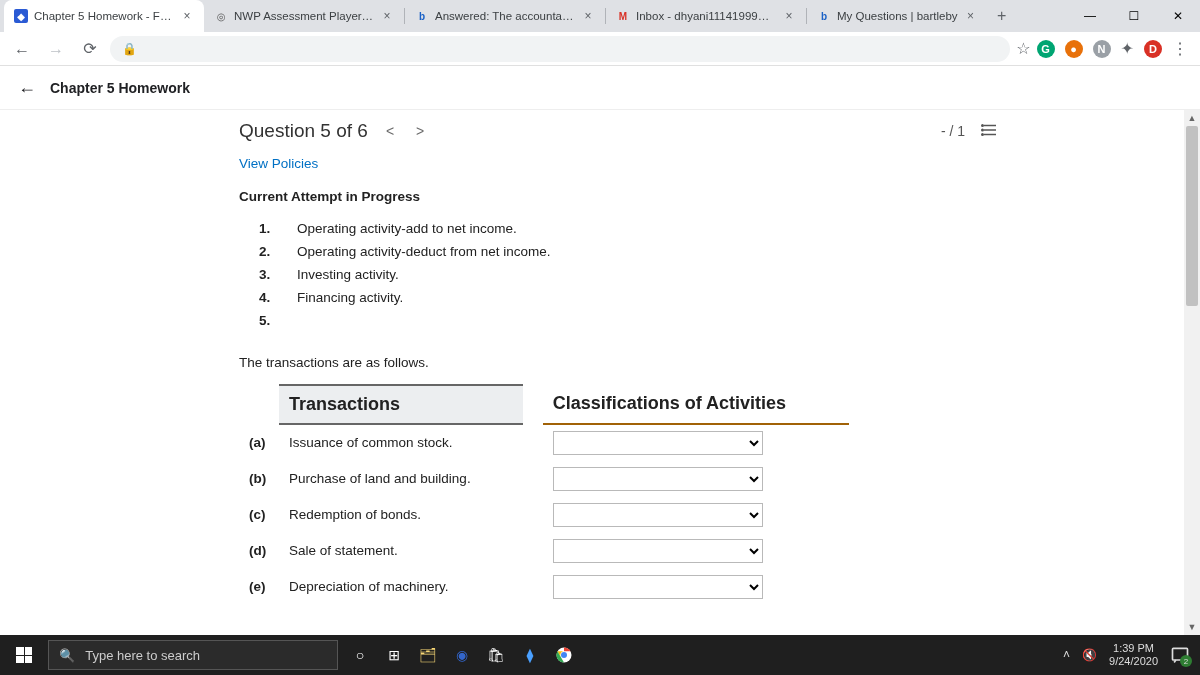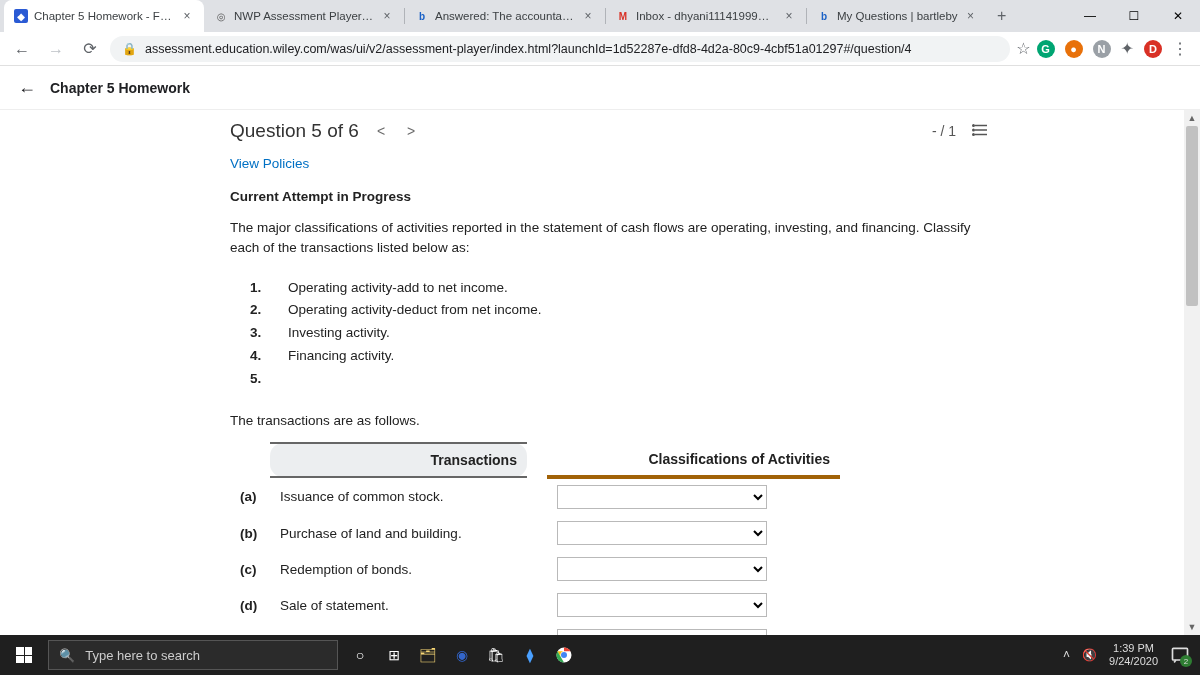--- a/index.html
+++ b/index.html
@@ -27,21 +27,21 @@
   .ext-icons { display: flex; align-items: center; gap: 10px; padding-right: 4px; }
   .ext { width: 18px; height: 18px; border-radius: 50%; display: flex; align-items: center; justify-content: center; font-size: 11px; font-weight: bold; color: #fff; }
 
   
   .app-bar { height: 44px; background: #fff; display: flex; align-items: center; padding: 0 18px; gap: 14px; font-size: 14px; color: #202124; border-bottom: 1px solid #eee; }
   .app-bar .back { font-size: 18px; color: #202124; }
   .app-bar .name { font-weight: 600; }
 
   
   .page-wrap { position: absolute; top: 110px; bottom: 40px; left: 0; right: 0; display: flex; }
-  .page { flex: 1; padding: 10px 0 0 0; overflow: hidden; }
+  .page { flex: 1; padding: 10px 0 0 9px; overflow: hidden; }
   .scroll-track { width: 16px; background: #f1f1f1; position: relative; }
   .scroll-thumb { position: absolute; left: 2px; right: 2px; top: 16px; height: 180px; background: #c1c1c1; border-radius: 2px; }
   .scroll-arrow { position: absolute; left: 0; right: 0; height: 16px; display: flex; align-items: center; justify-content: center; font-size: 9px; color: #666; }
   .scroll-arrow.up { top: 0; }
   .scroll-arrow.down { bottom: 0; }
 
   .content { width: 760px; margin-left: 230px; font-size: 13.5px; color: #222; }
   .q-head { display: flex; align-items: center; gap: 14px; margin-bottom: 14px; }
   .q-title { font-size: 19px; color: #333; font-weight: 400; }
   .q-nav { font-size: 14px; color: #6b6b6b; padding: 0 4px; }
@@ -52,24 +52,24 @@
   .attempt { font-weight: 700; font-size: 13.5px; margin-bottom: 14px; }
   .intro { line-height: 1.5; margin-bottom: 18px; }
 
   .class-list { margin-left: 20px; margin-bottom: 22px; }
   .class-list .row { display: flex; gap: 22px; line-height: 1.7; }
   .class-list .num { width: 16px; font-weight: 600; }
 
   .sub { margin-bottom: 14px; }
 
   table.tx { border-collapse: collapse; width: 610px; }
-  table.tx th { font-weight: 700; font-size: 14px; padding: 8px 10px; text-align: right; border-radius: 13px; }
+  table.tx th { font-weight: 700; font-size: 18px; padding: 8px 10px; text-align: left; }
   table.tx thead tr { }
   table.tx th.tcol { border-top: 2px solid #666; border-bottom: 2px solid #666; background: #eceef0; }
-  table.tx th.ccol { border-bottom: 4px solid #a16207; }
+  table.tx th.ccol { border-bottom: 2px solid #a16207; }
   table.tx td { padding: 6px 10px; font-size: 13.5px; }
   .lab { font-weight: 700; width: 40px; }
   .sel { width: 210px; height: 24px; border: 1px solid #b9b9b9; background: #fff; font-size: 12px; }
 
   
   .taskbar { position: absolute; left: 0; right: 0; bottom: 0; height: 40px; background: #1f1f1f; display: flex; align-items: center; color: #fff; font-size: 12px; }
   .start { width: 48px; display: flex; align-items: center; justify-content: center; }
   .win-logo { width: 16px; height: 16px; display: grid; grid-template-columns: 1fr 1fr; grid-template-rows: 1fr 1fr; gap: 1px; }
   .win-logo span { background: #fff; }
   .search-bar { width: 290px; height: 30px; background: #2b2b2b; border: 1px solid #555; display: flex; align-items: center; gap: 10px; padding: 0 10px; color: #ccc; font-size: 13px; }
@@ -121,21 +121,20 @@
     <div class="win-btn">✕</div>
   </div>
 </div>
 
 <div class="toolbar">
   <div class="nav-btn">←</div>
   <div class="nav-btn disabled">→</div>
   <div class="nav-btn">⟳</div>
   <div class="omnibox">
     <span class="lock">🔒</span>
-    <span>assessment.education.wiley.com/was/ui/v2/assessment-player/index.html?launchId=1d52287e-dfd8-4d2a-80c9-4cbf51a01297#/question/4</span>
   </div>
   <span style="color:#5f6368;font-size:16px;">☆</span>
   <div class="ext-icons">
     <div class="ext" style="background:#00a572;">G</div>
     <div class="ext" style="background:#e8710a;">●</div>
     <div class="ext" style="background:#9aa0a6;">N</div>
     <span style="color:#5f6368;font-size:16px;">✦</span>
     <div class="ext" style="background:#d93025;">D</div>
     <span style="color:#5f6368;font-size:16px;">⋮</span>
   </div>
@@ -163,21 +162,20 @@
                 <circle cx="2" cy="6" r="1" fill="#555"></circle>
                 <circle cx="2" cy="12" r="1" fill="#555"></circle>
                 <circle cx="2" cy="18" r="1" fill="#555"></circle>
               </svg>
           </span>
         </div>
       </div>
 
       <a class="link">View Policies</a>
       <div class="attempt">Current Attempt in Progress</div>
-      <div class="intro">The major classifications of activities reported in the statement of cash flows are operating, investing, and financing. Classify each of the transactions listed below as:</div>
 
       <div class="class-list">
         <div class="row">
             <span class="num">1.</span>
             <span>Operating activity-add to net income.</span>
           </div>
         <div class="row">
             <span class="num">2.</span>
             <span>Operating activity-deduct from net income.</span>
           </div>

